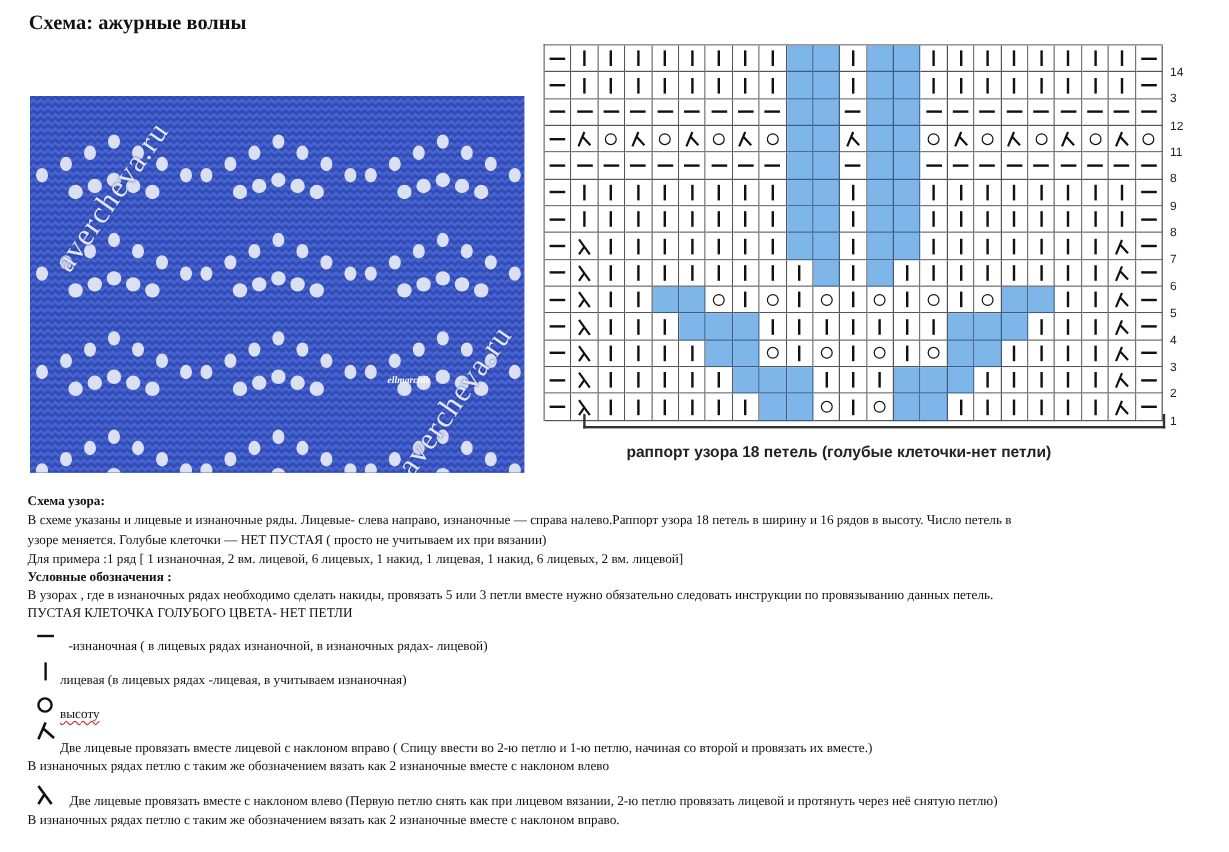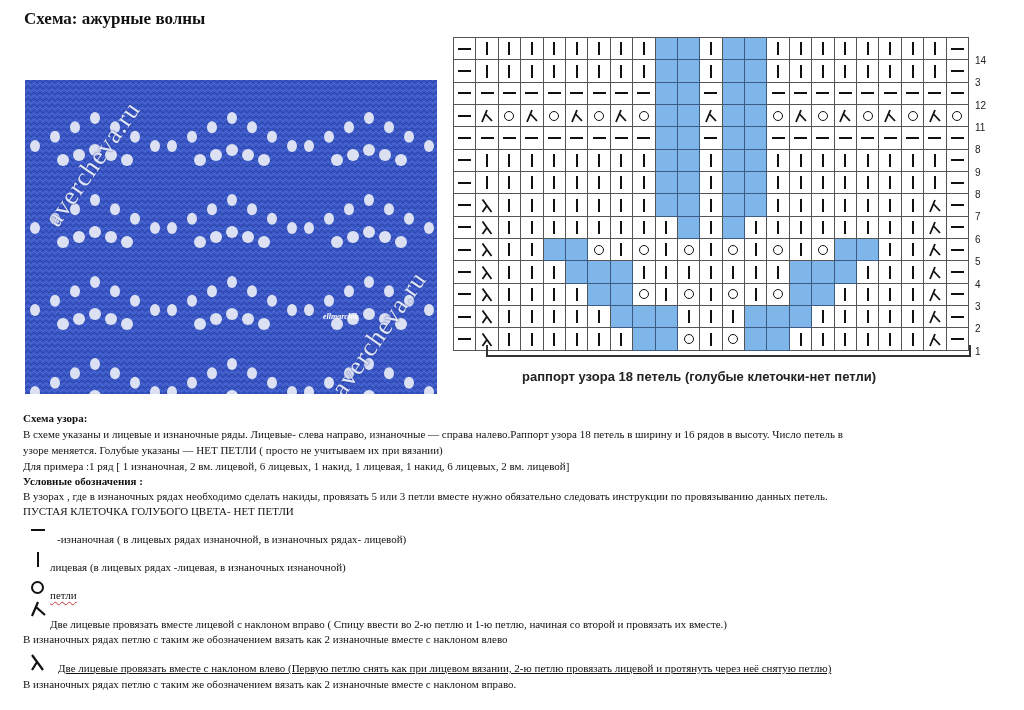--- a/index.html
+++ b/index.html
@@ -1119,42 +1119,42 @@
       <div class="rn" style="top: 251.85px;">3</div>
       <div class="rn" style="top: 274.2px;">2</div>
       <div class="rn" style="top: 296.55px;">1</div>
     </div>
 </div>
 <div class="bracket"></div>
 <div class="caption">раппорт узора 18 петель (голубые клеточки-нет петли)</div>
 
 <div class="txt b" style="top:411px;">Схема узора:</div>
 <div class="txt" style="top:427px;">В схеме указаны и лицевые и изнаночные ряды. Лицевые- слева направо, изнаночные — справа налево.Раппорт узора 18 петель в ширину и 16 рядов в высоту. Число петель в</div>
-<div class="txt" style="top:443px;">узоре меняется. Голубые указаны — НЕТ ПЕТЛИ ( просто не учитываем их при вязании)</div>
+<div class="txt" style="top:443px;">узоре меняется. Голубые клеточки — НЕТ ПУСТАЯ ( просто не учитываем их при вязании)</div>
 <div class="txt" style="top:459px;">Для примера :1 ряд [ 1 изнаночная, 2 вм. лицевой, 6 лицевых, 1 накид, 1 лицевая, 1 накид, 6 лицевых, 2 вм. лицевой]</div>
 <div class="txt b" style="top:474px;">Условные обозначения :</div>
 <div class="txt" style="top:489px;">В узорах , где в изнаночных рядах необходимо сделать накиды, провязать 5  или 3 петли вместе нужно обязательно следовать инструкции по провязыванию данных петель.</div>
 <div class="txt" style="top:504px;">ПУСТАЯ КЛЕТОЧКА ГОЛУБОГО ЦВЕТА- НЕТ ПЕТЛИ</div>
 
 <div class="leg-icon" style="left:31px;top:529px;width:14px;height:2px;background:#111;"></div>
 <div class="txt" style="left:57px;top:532px;">-изнаночная ( в лицевых рядах изнаночной, в изнаночных рядах- лицевой)</div>
 
 <div class="leg-icon" style="left:37px;top:552px;width:2px;height:15px;background:#111;"></div>
-<div class="txt" style="left:50px;top:560px;">лицевая (в лицевых рядах -лицевая, в изнаночных изнаночной)</div>
+<div class="txt" style="left:50px;top:560px;">лицевая (в лицевых рядах -лицевая, в учитываем изнаночная)</div>
 
 <div class="leg-icon" style="left:31px;top:581px;width:9px;height:9px;border:2px solid #111;border-radius:50%;"></div>
-<div class="txt sq" style="left:50px;top:588px;">петли</div>
+<div class="txt sq" style="left:50px;top:588px;">высоту</div>
 
 <div class="leg-icon" style="left:28px;top:598px;">
   <svg width="20" height="20" viewBox="0 0 20 20">
       <path d="M4 18 L10 4 M8 9 L17 17" stroke="#111" stroke-width="2.2" fill="none"></path>
     </svg>
 </div>
 <div class="txt" style="left:50px;top:617px;">Две лицевые провязать вместе лицевой с наклоном вправо ( Спицу ввести во  2-ю петлю и 1-ю петлю, начиная со второй и провязать их вместе.)</div>
 <div class="txt" style="top:632px;">В изнаночных рядах петлю с таким же обозначением  вязать  как 2 изнаночные вместе с наклоном влево</div>
 
 <div class="leg-icon" style="left:28px;top:652px;">
   <svg width="20" height="20" viewBox="0 0 20 20">
       <path d="M4 3 L15 18 M9 10 L4 18" stroke="#111" stroke-width="2.2" fill="none"></path>
     </svg>
 </div>
-<div class="txt" style="left:58px;top:661px;text-decoration:underline;">Две  лицевые  провязать вместе с наклоном влево (Первую петлю снять как при лицевом вязании, 2-ю петлю провязать лицевой и протянуть через неё снятую петлю)</div>
+<div class="txt" style="left:58px;top:661px;">Две  лицевые  провязать вместе с наклоном влево (Первую петлю снять как при лицевом вязании, 2-ю петлю провязать лицевой и протянуть через неё снятую петлю)</div>
 <div class="txt" style="top:677px;">В изнаночных рядах петлю с таким же обозначением  вязать  как 2 изнаночные вместе с наклоном вправо.</div>
 
 </body></html>

